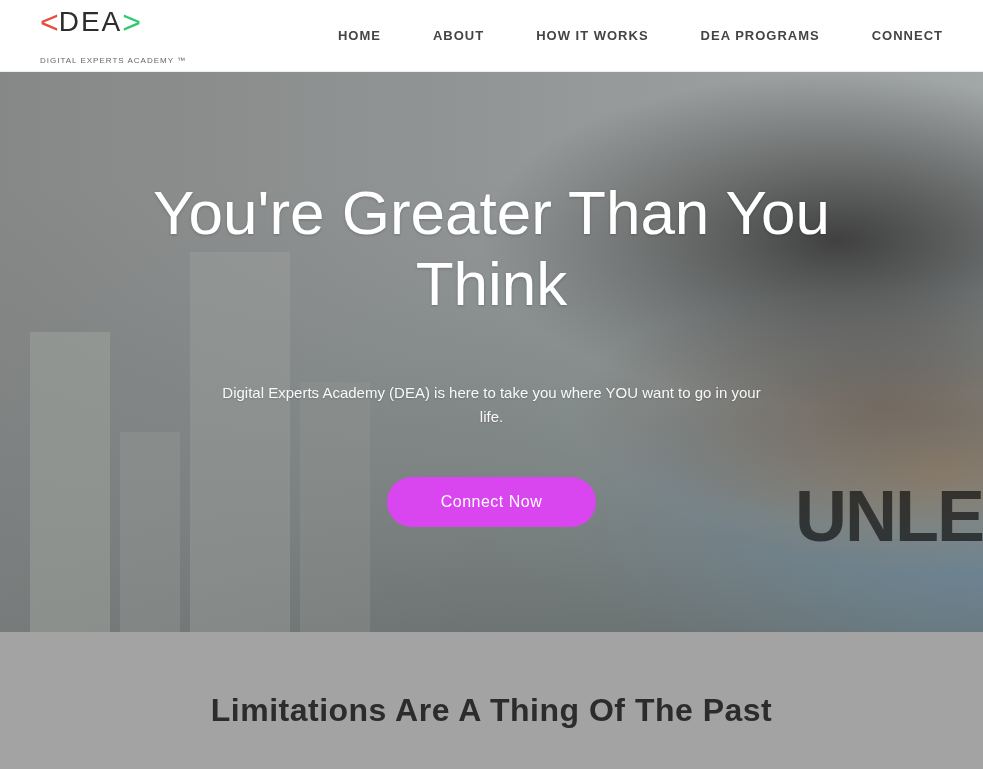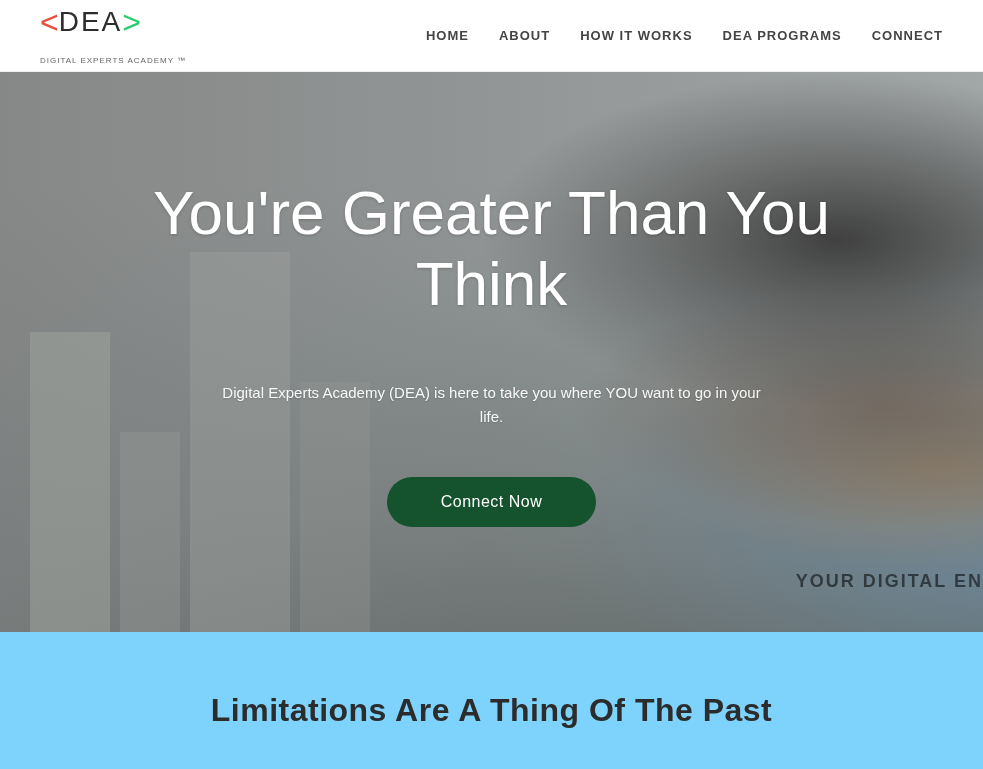--- a/index.html
+++ b/index.html
@@ -73,20 +73,21 @@
       gap: 30px;
     }
 
     nav a {
       text-decoration: none;
       color: #444;
       font-size: 13px;
       font-weight: 600;
       letter-spacing: 1px;
       text-transform: uppercase;
+      margin-left: 22px;
     }
 
     nav a.active,
     nav a:last-child {
       color: #444;
     }
 
     
     .hero {
       position: relative;
@@ -211,35 +212,35 @@
     .hero-subtitle {
       font-size: 15px;
       color: rgba(255,255,255,0.95);
       line-height: 1.6;
       margin-bottom: 16px;
       max-width: 560px;
       text-shadow: 0 1px 2px rgba(0,0,0,0.15);
     }
 
     .connect-btn {
-      background: #14532d;
+      background: #d946ef;
       color: #fff;
       border: none;
       border-radius: 50px;
       padding: 16px 54px;
       font-size: 16px;
       font-weight: 400;
       cursor: pointer;
       letter-spacing: 0.5px;
       transition: background 0.2s;
     }
 
     
     .below-hero {
-      background: #7dd3fc;
+      background: #a3a3a3;
       padding: 60px 40px 40px;
       text-align: center;
     }
 
     .section-title {
       font-size: 32px;
       font-weight: 700;
       color: #2c2c2c;
       letter-spacing: 0.5px;
     }
@@ -268,21 +269,21 @@
 
 <section class="hero">
   <div class="hero-bg-image"></div>
   <div class="hero-bg"></div>
 
   <div class="building-1"></div>
   <div class="building-2"></div>
   <div class="building-3"></div>
   <div class="building-4"></div>
 
-  <div class="hero-text-right-sub">YOUR DIGITAL EN</div>
+  <div class="hero-text-right">UNLE</div>
 
   <div class="hero-content">
     <h1 class="hero-title">You're Greater Than You Think</h1>
     <p class="hero-subtitle">
       <span>Digital Experts Academy (DEA) is here to take you where YOU want to go in your life.</span><br>
     </p>
     <button class="connect-btn">Connect Now</button>
   </div>
 </section>
 

